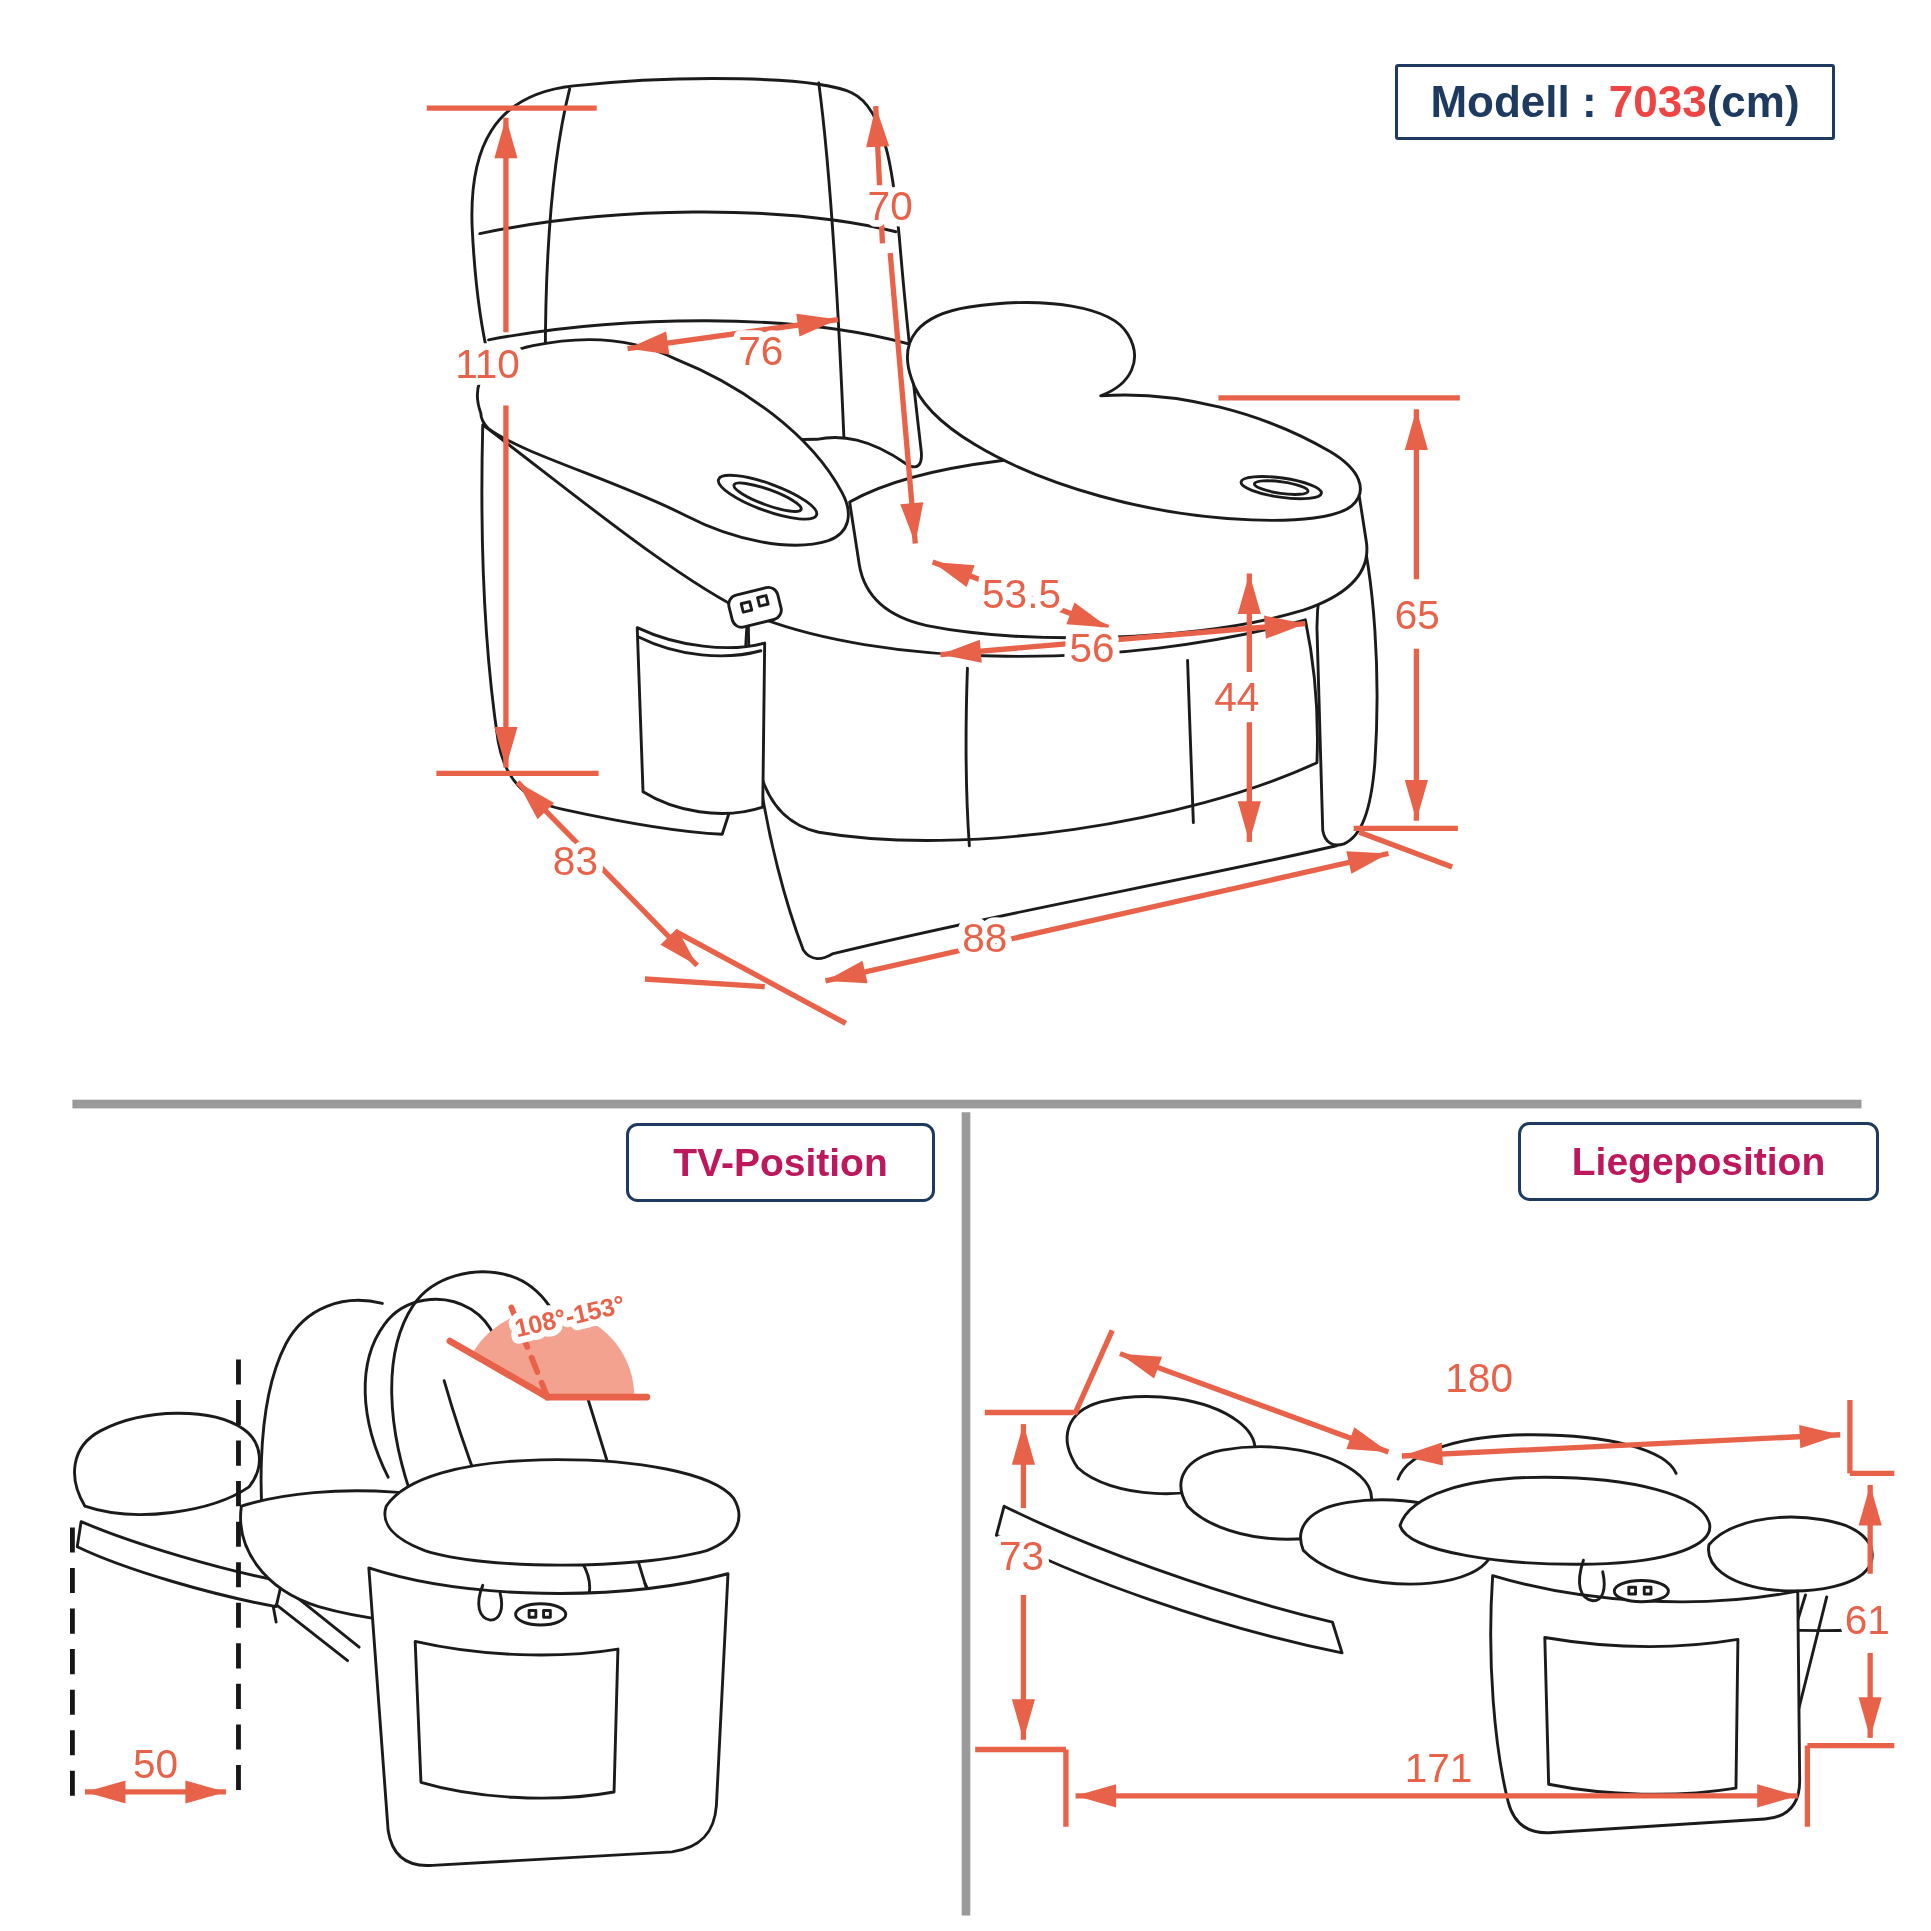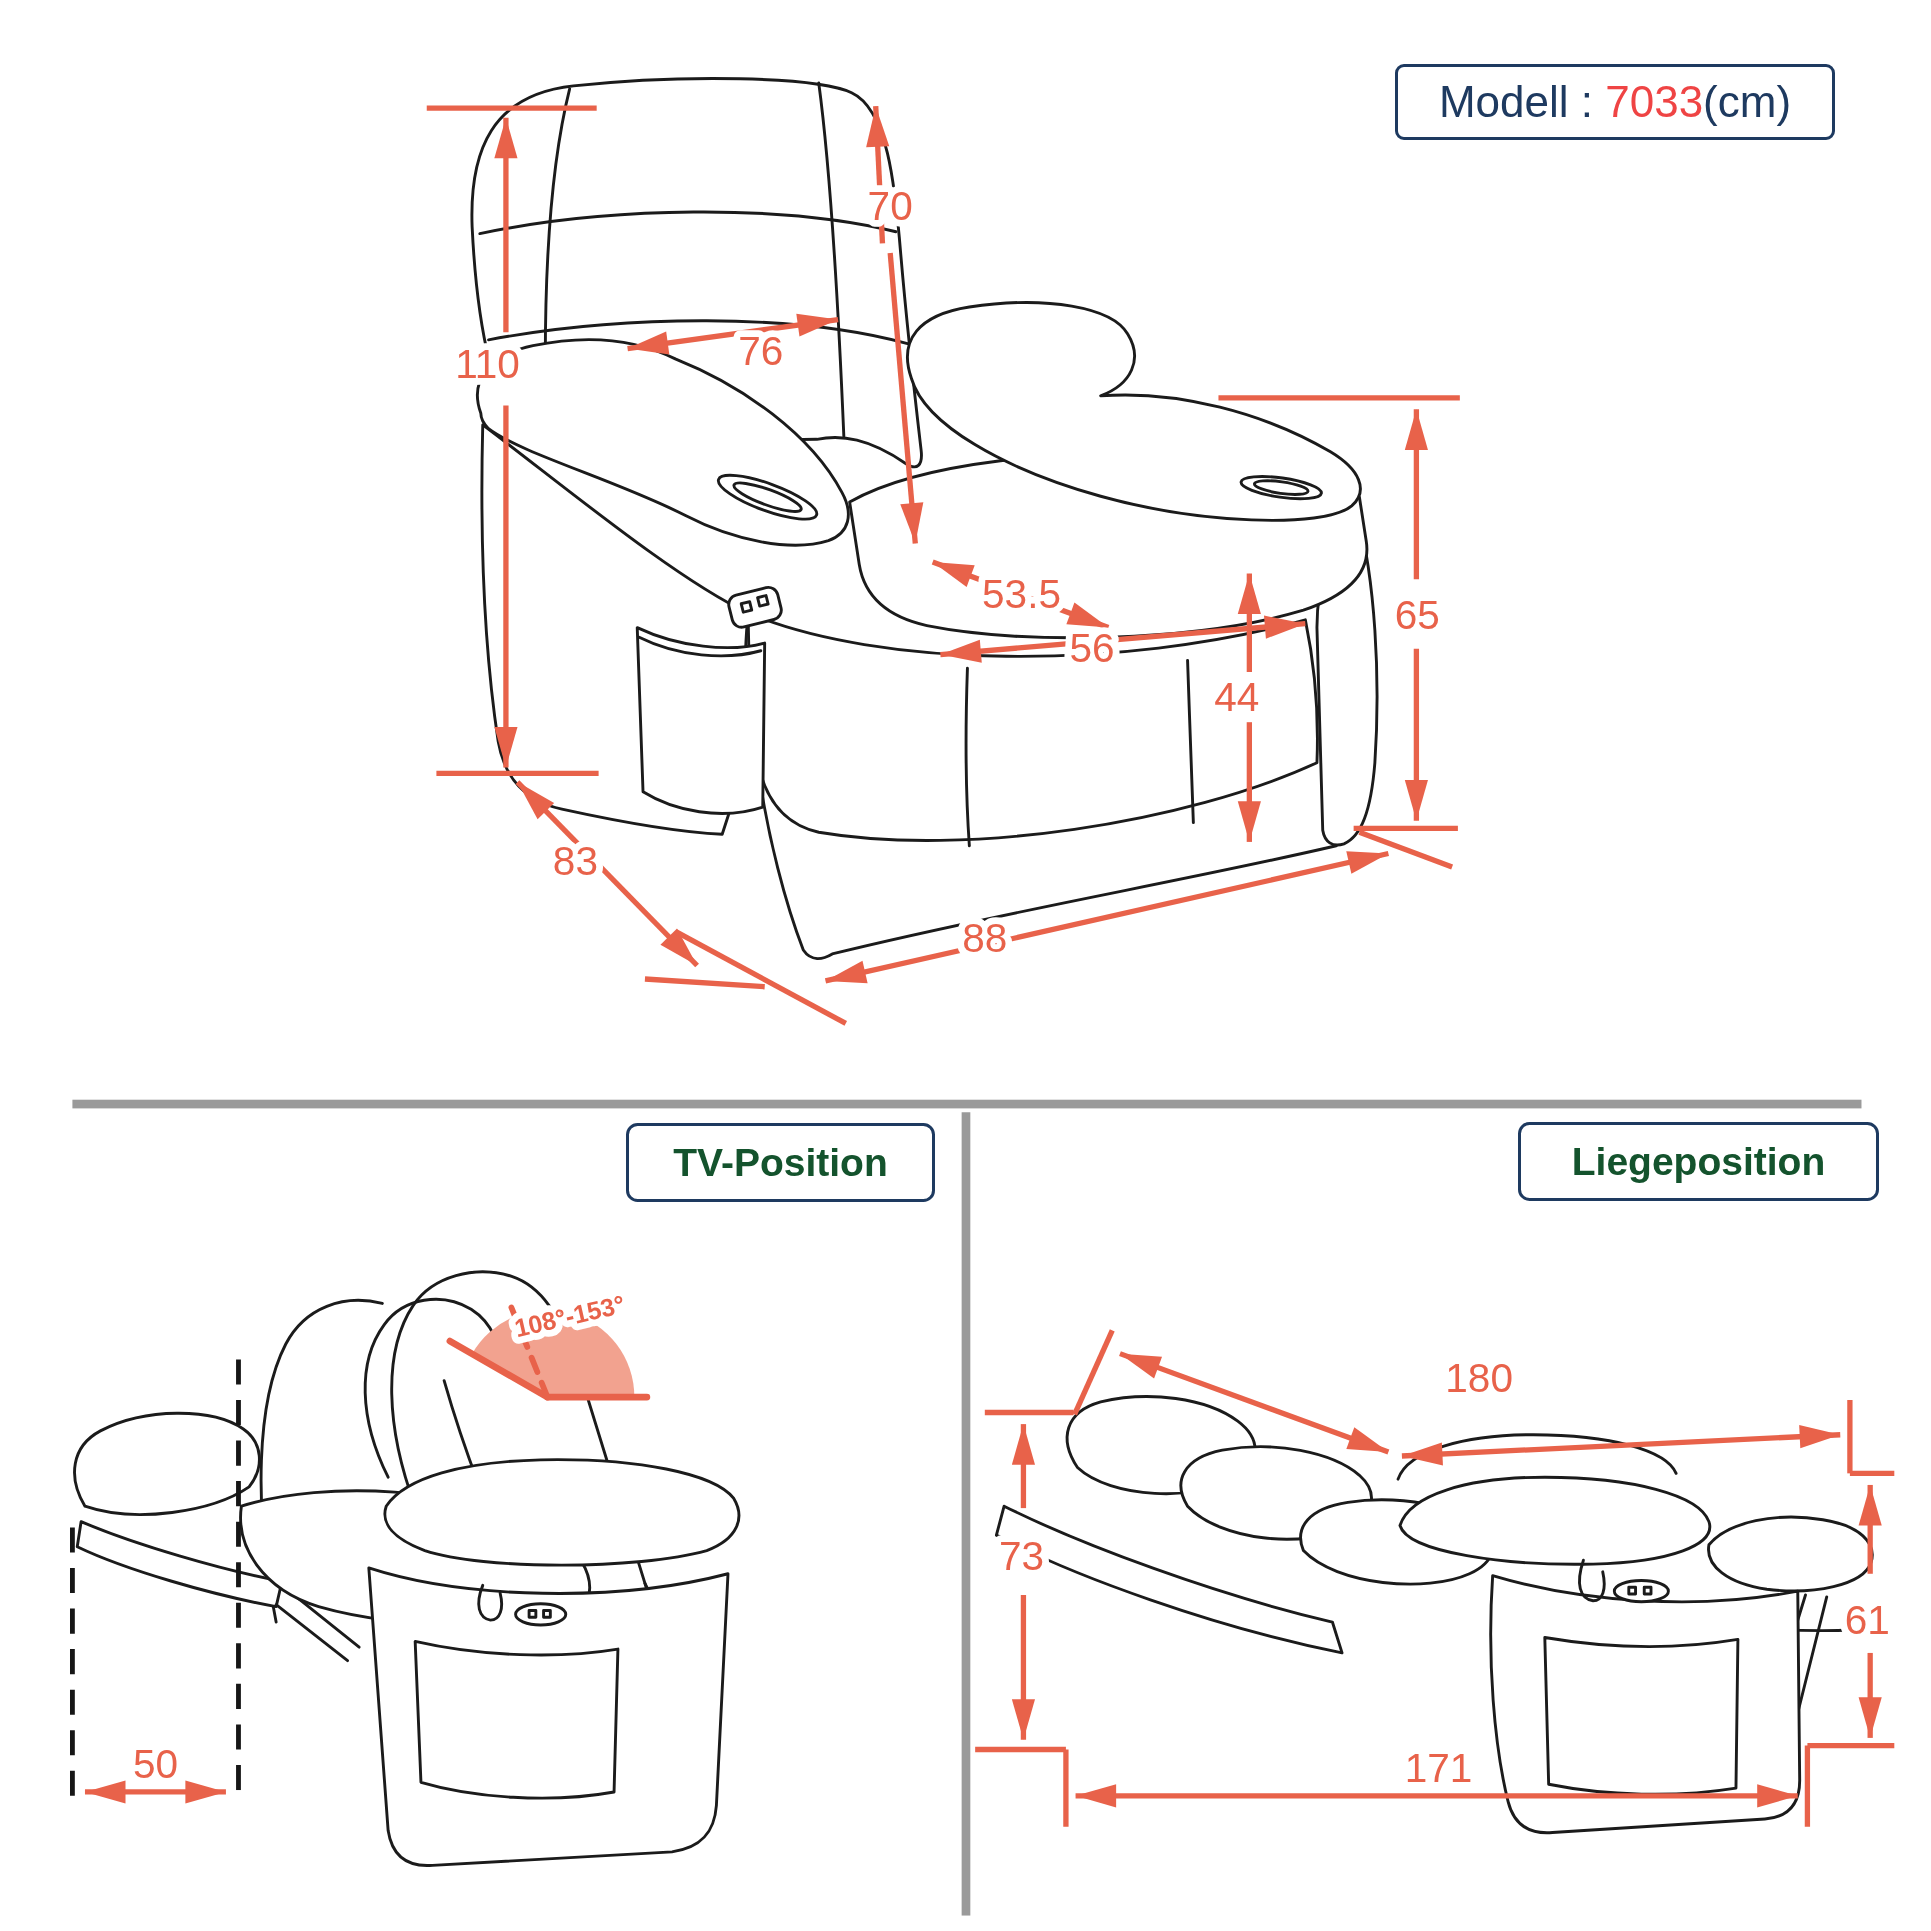--- a/index.html
+++ b/index.html
@@ -10,26 +10,26 @@
   .artf{stroke:#1b1b1b;stroke-width:3;fill:#ffffff;stroke-linecap:round;stroke-linejoin:round;}
   .dim{stroke:#E8624A;stroke-width:5.5;fill:none;stroke-linecap:butt;}
   .tick{stroke:#E8624A;stroke-width:5.5;fill:none;}
   .dash{stroke:#161616;stroke-width:5;fill:none;stroke-dasharray:26 16;}
   .fanline{stroke:#E8624A;stroke-width:7;fill:none;stroke-linecap:round;}
   .fandash{stroke:#E8624A;stroke-width:6;fill:none;stroke-dasharray:16 12;stroke-linecap:round;}
   .dimtxt{font-family:"Liberation Sans","DejaVu Sans",sans-serif;font-size:42px;fill:#E8624A;
           paint-order:stroke fill;stroke:#ffffff;stroke-width:14px;stroke-linejoin:round;}
   .angtxt{font-size:26px;font-weight:bold;}
   .title-box{position:absolute;left:1395px;top:64px;width:434px;height:70px;
-             border:3.9px solid #1E3A60;border-radius:9px;display:flex;align-items:center;
-             justify-content:center;font-size:44px;font-weight:normal;color:#1E3A60;background:#fff;}
+             border:3.9px solid #1E3A60;border-radius:3px;display:flex;align-items:center;
+             justify-content:center;font-size:44px;font-weight:bold;color:#1E3A60;background:#fff;}
   .title-box .model{color:#ef4444;}
   .sec-box{position:absolute;border:3.9px solid #1E3A60;border-radius:11.6px;background:#fff;
            display:flex;align-items:center;justify-content:center;font-size:39px;
-           font-weight:bold;color:#14532d;}
+           font-weight:bold;color:#be185d;}
   .sec-tv{left:626px;top:1123px;width:303px;height:73px;}
   .sec-lie{left:1518px;top:1122px;width:355px;height:73px;}
 </style>
 </head>
 <body>
 
 <div class="page">
 
 <svg width="1931" height="1931" viewBox="0 0 2000 2000">
   <defs>

